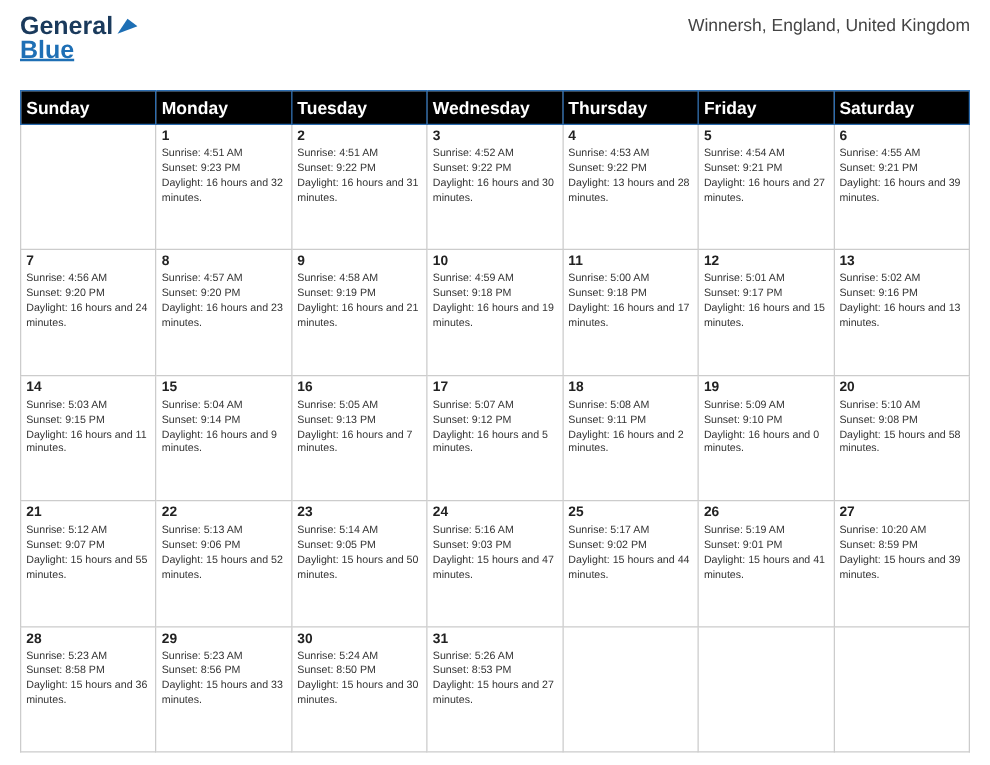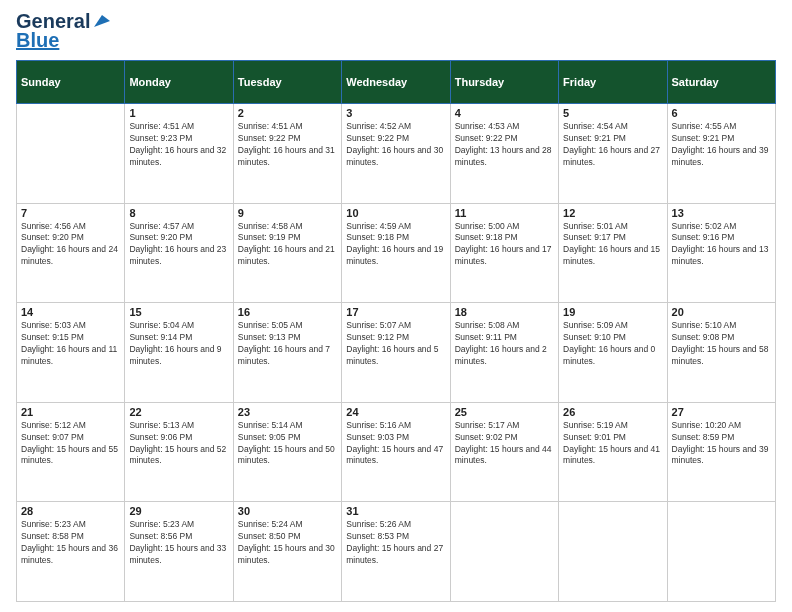--- a/index.html
+++ b/index.html
@@ -14,21 +14,21 @@
       width: 792px;
       height: 612px;
       padding: 10px 16px 10px 16px;
       display: flex;
       flex-direction: column;
     }
     .header {
       display: flex;
       justify-content: space-between;
       align-items: flex-start;
-      margin-bottom: 8px;
+      margin-bottom: 20px;
     }
     .logo {
       display: flex;
       flex-direction: column;
       align-items: flex-start;
     }
     .title-block {
       text-align: right;
     }
     .month-title {
@@ -43,25 +43,25 @@
       margin-top: 2px;
     }
     .calendar {
       flex: 1;
       border: 1px solid #ccc;
       border-collapse: collapse;
       width: 100%;
       table-layout: fixed;
     }
     .calendar th {
-      background-color: #14532d;
+      background-color: #000000;
       color: #fff;
-      font-size: 11px;
+      font-size: 14px;
       font-weight: bold;
-      padding: 15px 4px;
+      padding: 5px 4px;
       text-align: left;
       border: 1px solid #2b6cb0;
     }
     .calendar td {
       border: 1px solid #ccc;
       vertical-align: top;
       padding: 3px 4px;
       font-size: 9px;
       color: #333;
       height: 88px;
@@ -94,20 +94,21 @@
     <div class="logo">
       <div style="display:flex;align-items:center;">
         <span style="font-size:20px;font-weight:bold;color:#1a3a5c;">General</span>
         <svg width="18" height="18" viewBox="0 0 18 18" style="margin-left:2px;margin-top:-4px;">
           <polygon points="2,16 10,4 18,10" fill="#1e6fb5"></polygon>
         </svg>
       </div>
       <span style="font-size:20px;font-weight:bold;color:#1e6fb5;margin-top:-4px;text-decoration:underline;">Blue</span>
     </div>
     <div class="title-block">
+      <div class="location">Winnersh, England, United Kingdom</div>
     </div>
   </div>
 
   <table class="calendar">
     <thead>
       <tr>
         <th>Sunday</th>
         <th>Monday</th>
         <th>Tuesday</th>
         <th>Wednesday</th>

